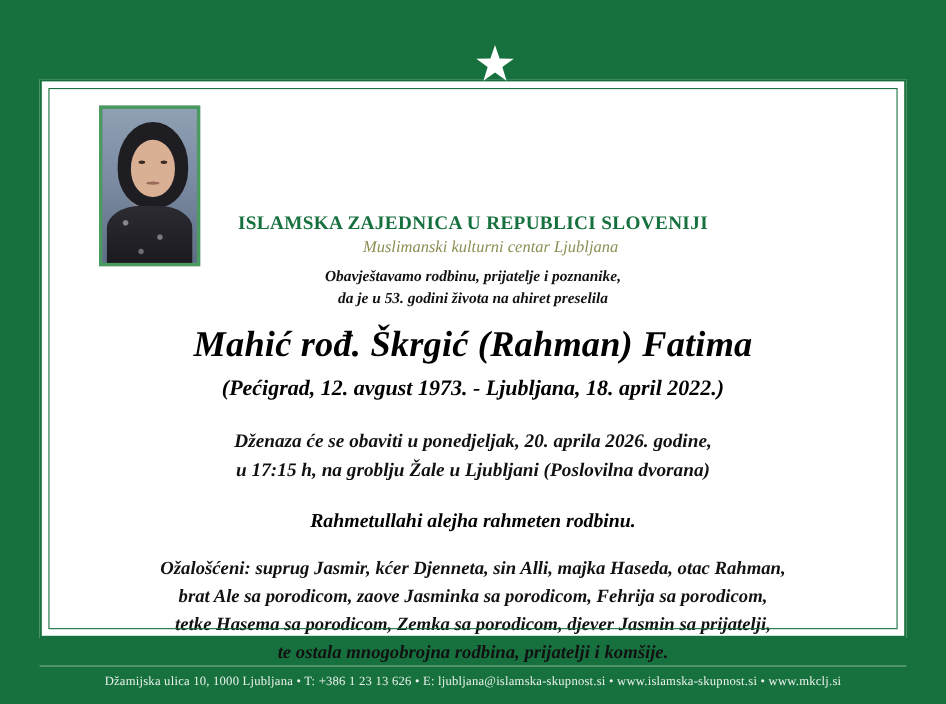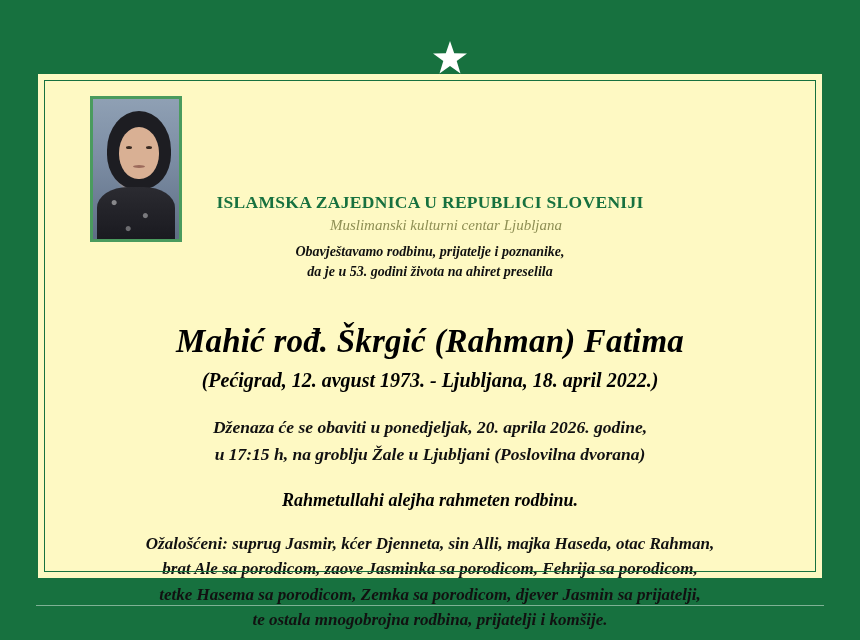--- a/index.html
+++ b/index.html
@@ -19,21 +19,21 @@
     height: 640px;
     background: #17713f;
     box-sizing: border-box;
   }
   .inner-frame {
     position: absolute;
     left: 36px;
     top: 72px;
     width: 788px;
     height: 508px;
-    background: #fef9c3;
+    background: #ffffff;
     border: 2px solid #17713f;
     box-sizing: border-box;
   }
   .inner-frame::after {
     content: "";
     position: absolute;
     left: 6px;
     top: 6px;
     right: 6px;
     bottom: 6px;
@@ -161,21 +161,21 @@
     font-style: italic;
     font-weight: bold;
     color: #111111;
     line-height: 1.45;
   }
   .name {
     font-size: 33px;
     font-weight: bold;
     font-style: italic;
     color: #000000;
-    margin-top: 40px;
+    margin-top: 13px;
     letter-spacing: 0.2px;
   }
   .dates {
     font-size: 20px;
     font-weight: bold;
     font-style: italic;
     color: #000000;
     margin-top: 9px;
   }
   .funeral {
@@ -274,14 +274,15 @@
         <div>Ožalošćeni: suprug Jasmir, kćer Djenneta, sin Alli, majka Haseda, otac Rahman,</div>
         <div>brat Ale sa porodicom, zaove Jasminka sa porodicom, Fehrija sa porodicom,</div>
         <div>tetke Hasema sa porodicom, Zemka sa porodicom, djever Jasmin sa prijatelji,</div>
         <div>te ostala mnogobrojna rodbina, prijatelji i komšije.</div>
       </div>
     </div>
 
   </div>
 
   <div class="footer-rule"></div>
+  <div class="footer">Džamijska ulica 10, 1000 Ljubljana • T: +386 1 23 13 626 • E: ljubljana@islamska-skupnost.si • www.islamska-skupnost.si • www.mkclj.si</div>
 
 </div>
 
 </body></html>

